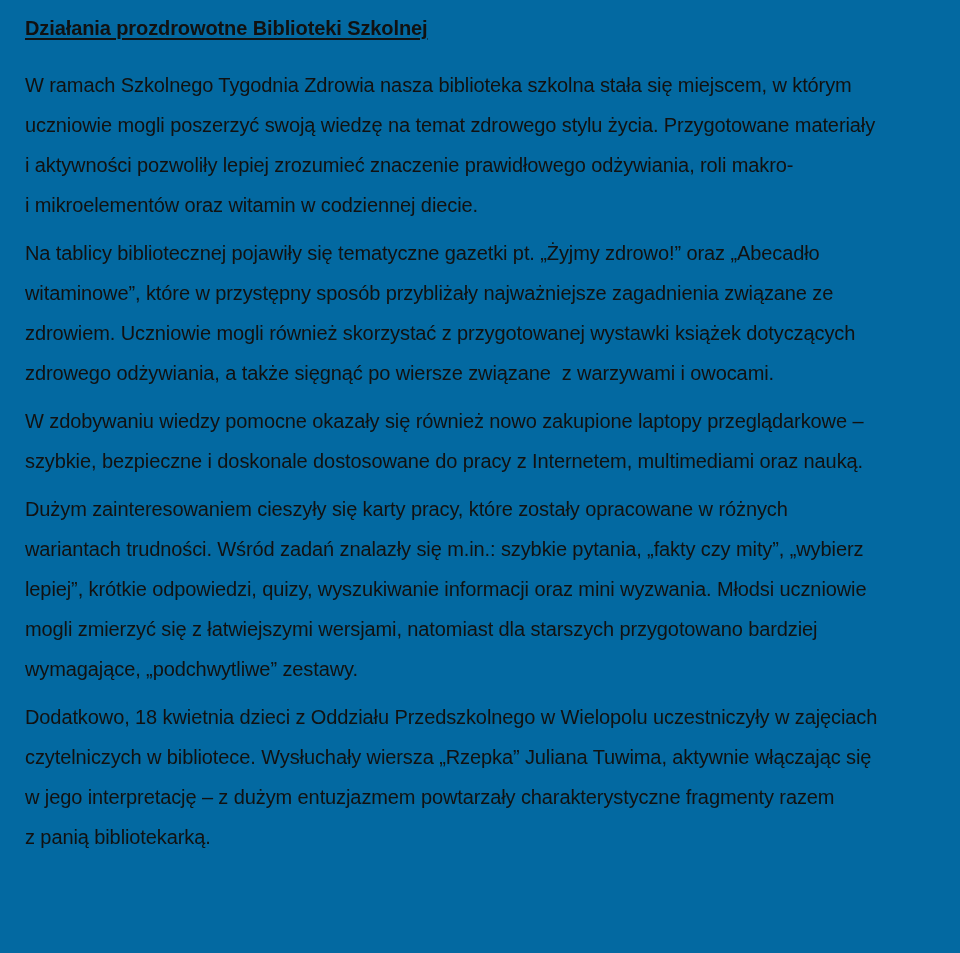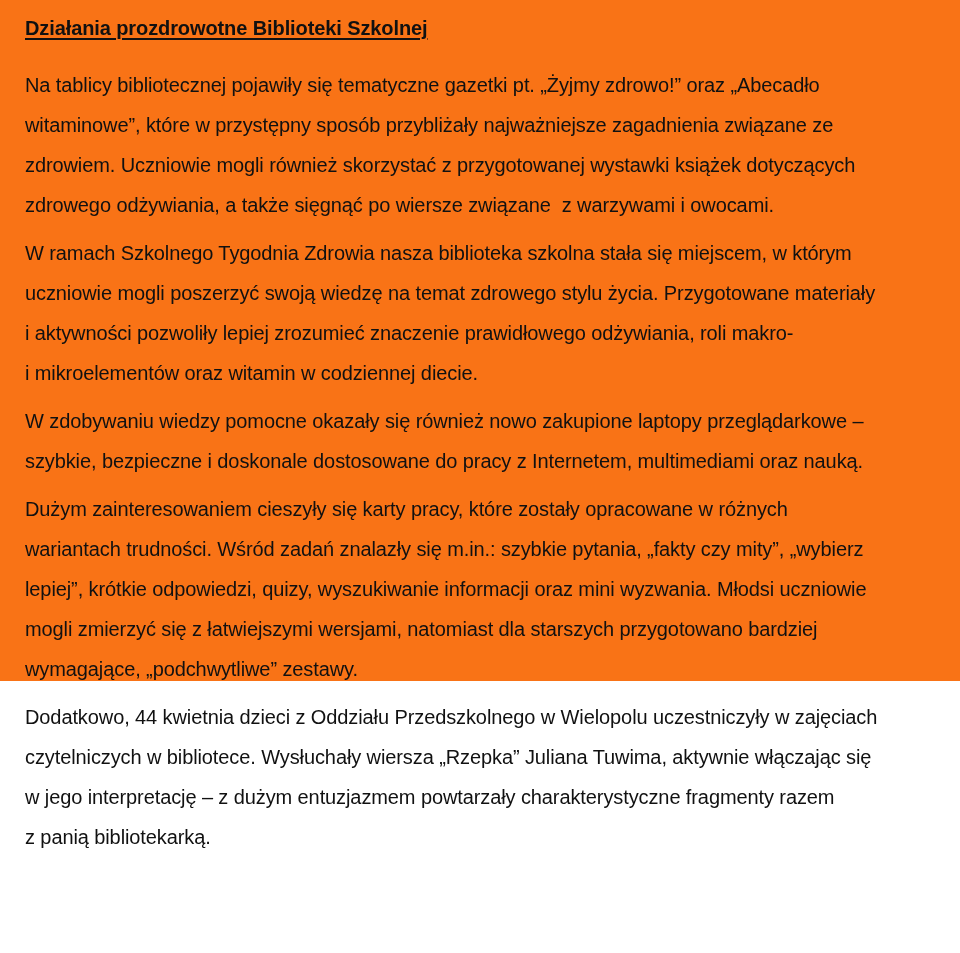--- a/index.html
+++ b/index.html
@@ -11,24 +11,24 @@
     width: 960px;
     height: 953px;
     background: #ffffff;
     overflow: hidden;
     font-family: "Liberation Sans", sans-serif;
     color: #111111;
     -webkit-font-smoothing: antialiased;
   }
   .page {
     width: 960px;
-    height: 681px;
+    height: 953px;
     box-sizing: border-box;
     padding: 13px 0 0 25px;
-    background: #f97316;
+    background: #0369a1;
   }
   .doc-title {
     font-size: 20px;
     font-weight: 700;
     line-height: 30px;
     margin: 0 0 22px 0;
     text-decoration: underline;
     text-decoration-thickness: 2px;
     text-underline-offset: 3px;
     white-space: pre;
@@ -42,37 +42,37 @@
     white-space: pre;        
     letter-spacing: -0.1px;
   }
 </style>
 </head>
 <body>
 
 <div class="page">
   <h1 class="doc-title">Działania prozdrowotne Biblioteki Szkolnej</h1>
 
+  <p class="para">W ramach Szkolnego Tygodnia Zdrowia nasza biblioteka szkolna stała się miejscem, w którym
+uczniowie mogli poszerzyć swoją wiedzę na temat zdrowego stylu życia. Przygotowane materiały
+i aktywności pozwoliły lepiej zrozumieć znaczenie prawidłowego odżywiania, roli makro-
+i mikroelementów oraz witamin w codziennej diecie.</p>
+
   <p class="para">Na tablicy bibliotecznej pojawiły się tematyczne gazetki pt. „Żyjmy zdrowo!” oraz „Abecadło
 witaminowe”, które w przystępny sposób przybliżały najważniejsze zagadnienia związane ze
 zdrowiem. Uczniowie mogli również skorzystać z przygotowanej wystawki książek dotyczących
 zdrowego odżywiania, a także sięgnąć po wiersze związane  z warzywami i owocami.</p>
-
-  <p class="para">W ramach Szkolnego Tygodnia Zdrowia nasza biblioteka szkolna stała się miejscem, w którym
-uczniowie mogli poszerzyć swoją wiedzę na temat zdrowego stylu życia. Przygotowane materiały
-i aktywności pozwoliły lepiej zrozumieć znaczenie prawidłowego odżywiania, roli makro-
-i mikroelementów oraz witamin w codziennej diecie.</p>
 
   <p class="para">W zdobywaniu wiedzy pomocne okazały się również nowo zakupione laptopy przeglądarkowe –
 szybkie, bezpieczne i doskonale dostosowane do pracy z Internetem, multimediami oraz nauką.</p>
 
   <p class="para">Dużym zainteresowaniem cieszyły się karty pracy, które zostały opracowane w różnych
 wariantach trudności. Wśród zadań znalazły się m.in.: szybkie pytania, „fakty czy mity”, „wybierz
 lepiej”, krótkie odpowiedzi, quizy, wyszukiwanie informacji oraz mini wyzwania. Młodsi uczniowie
 mogli zmierzyć się z łatwiejszymi wersjami, natomiast dla starszych przygotowano bardziej
 wymagające, „podchwytliwe” zestawy.</p>
 
-  <p class="para">Dodatkowo, 44 kwietnia dzieci z Oddziału Przedszkolnego w Wielopolu uczestniczyły w zajęciach
+  <p class="para">Dodatkowo, 18 kwietnia dzieci z Oddziału Przedszkolnego w Wielopolu uczestniczyły w zajęciach
 czytelniczych w bibliotece. Wysłuchały wiersza „Rzepka” Juliana Tuwima, aktywnie włączając się
 w jego interpretację – z dużym entuzjazmem powtarzały charakterystyczne fragmenty razem
 z panią bibliotekarką.</p>
 
 </div>
 
 </body></html>

